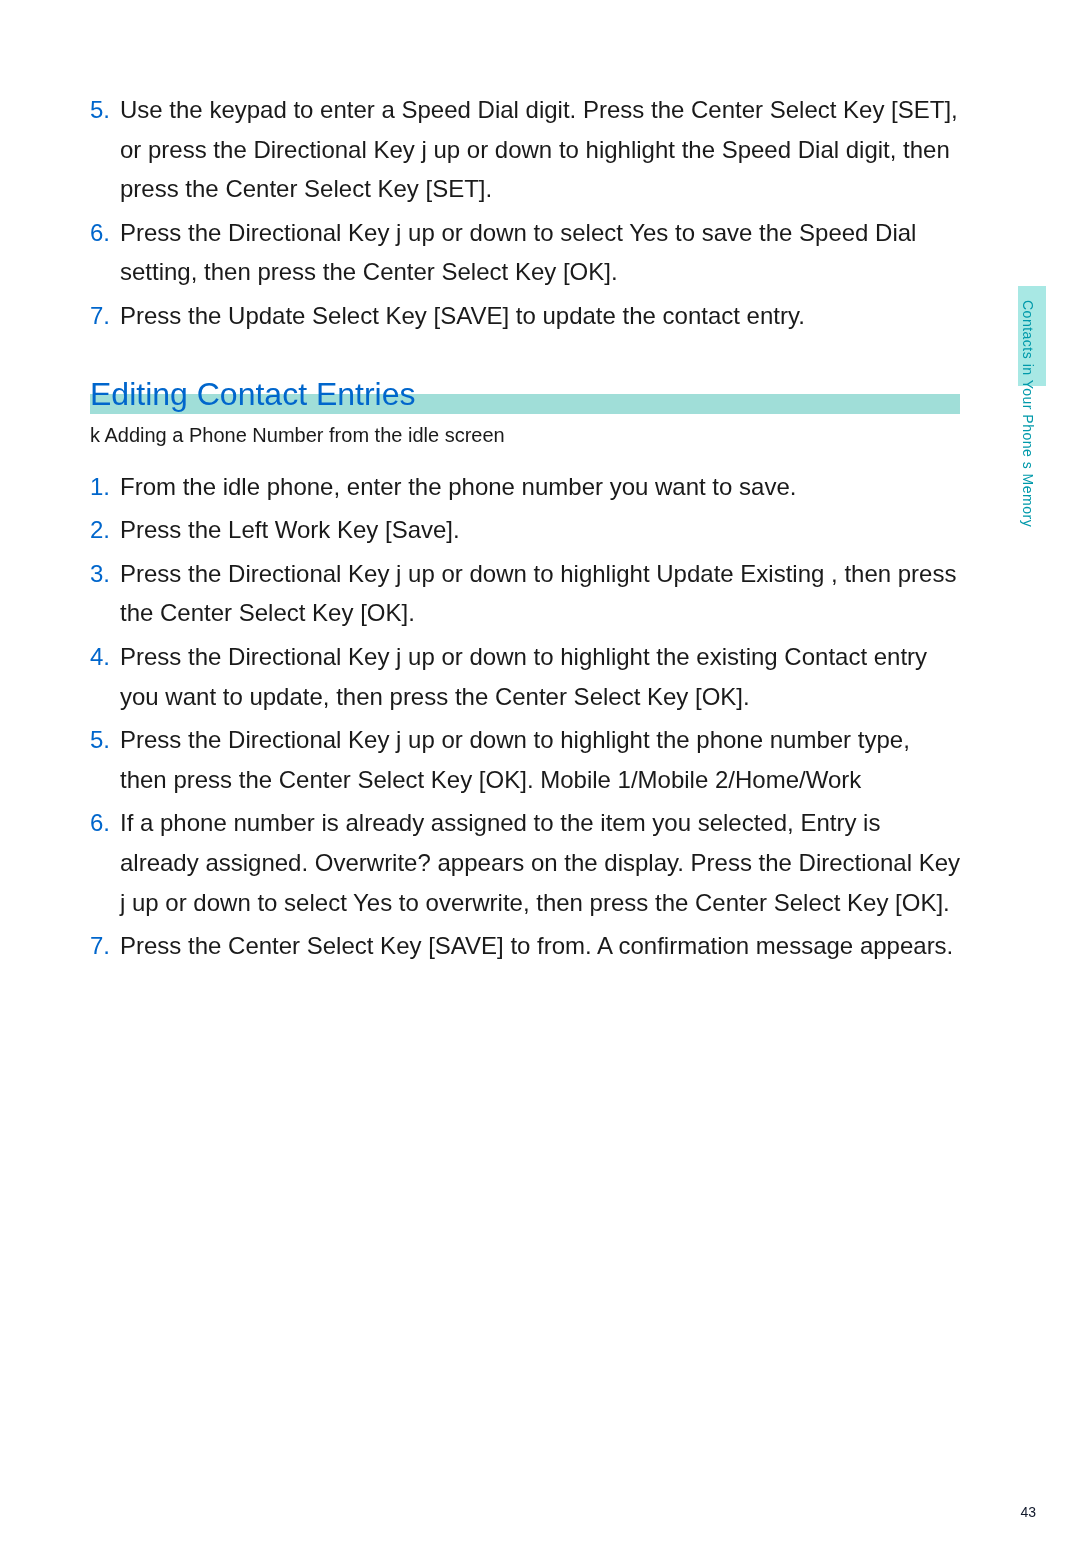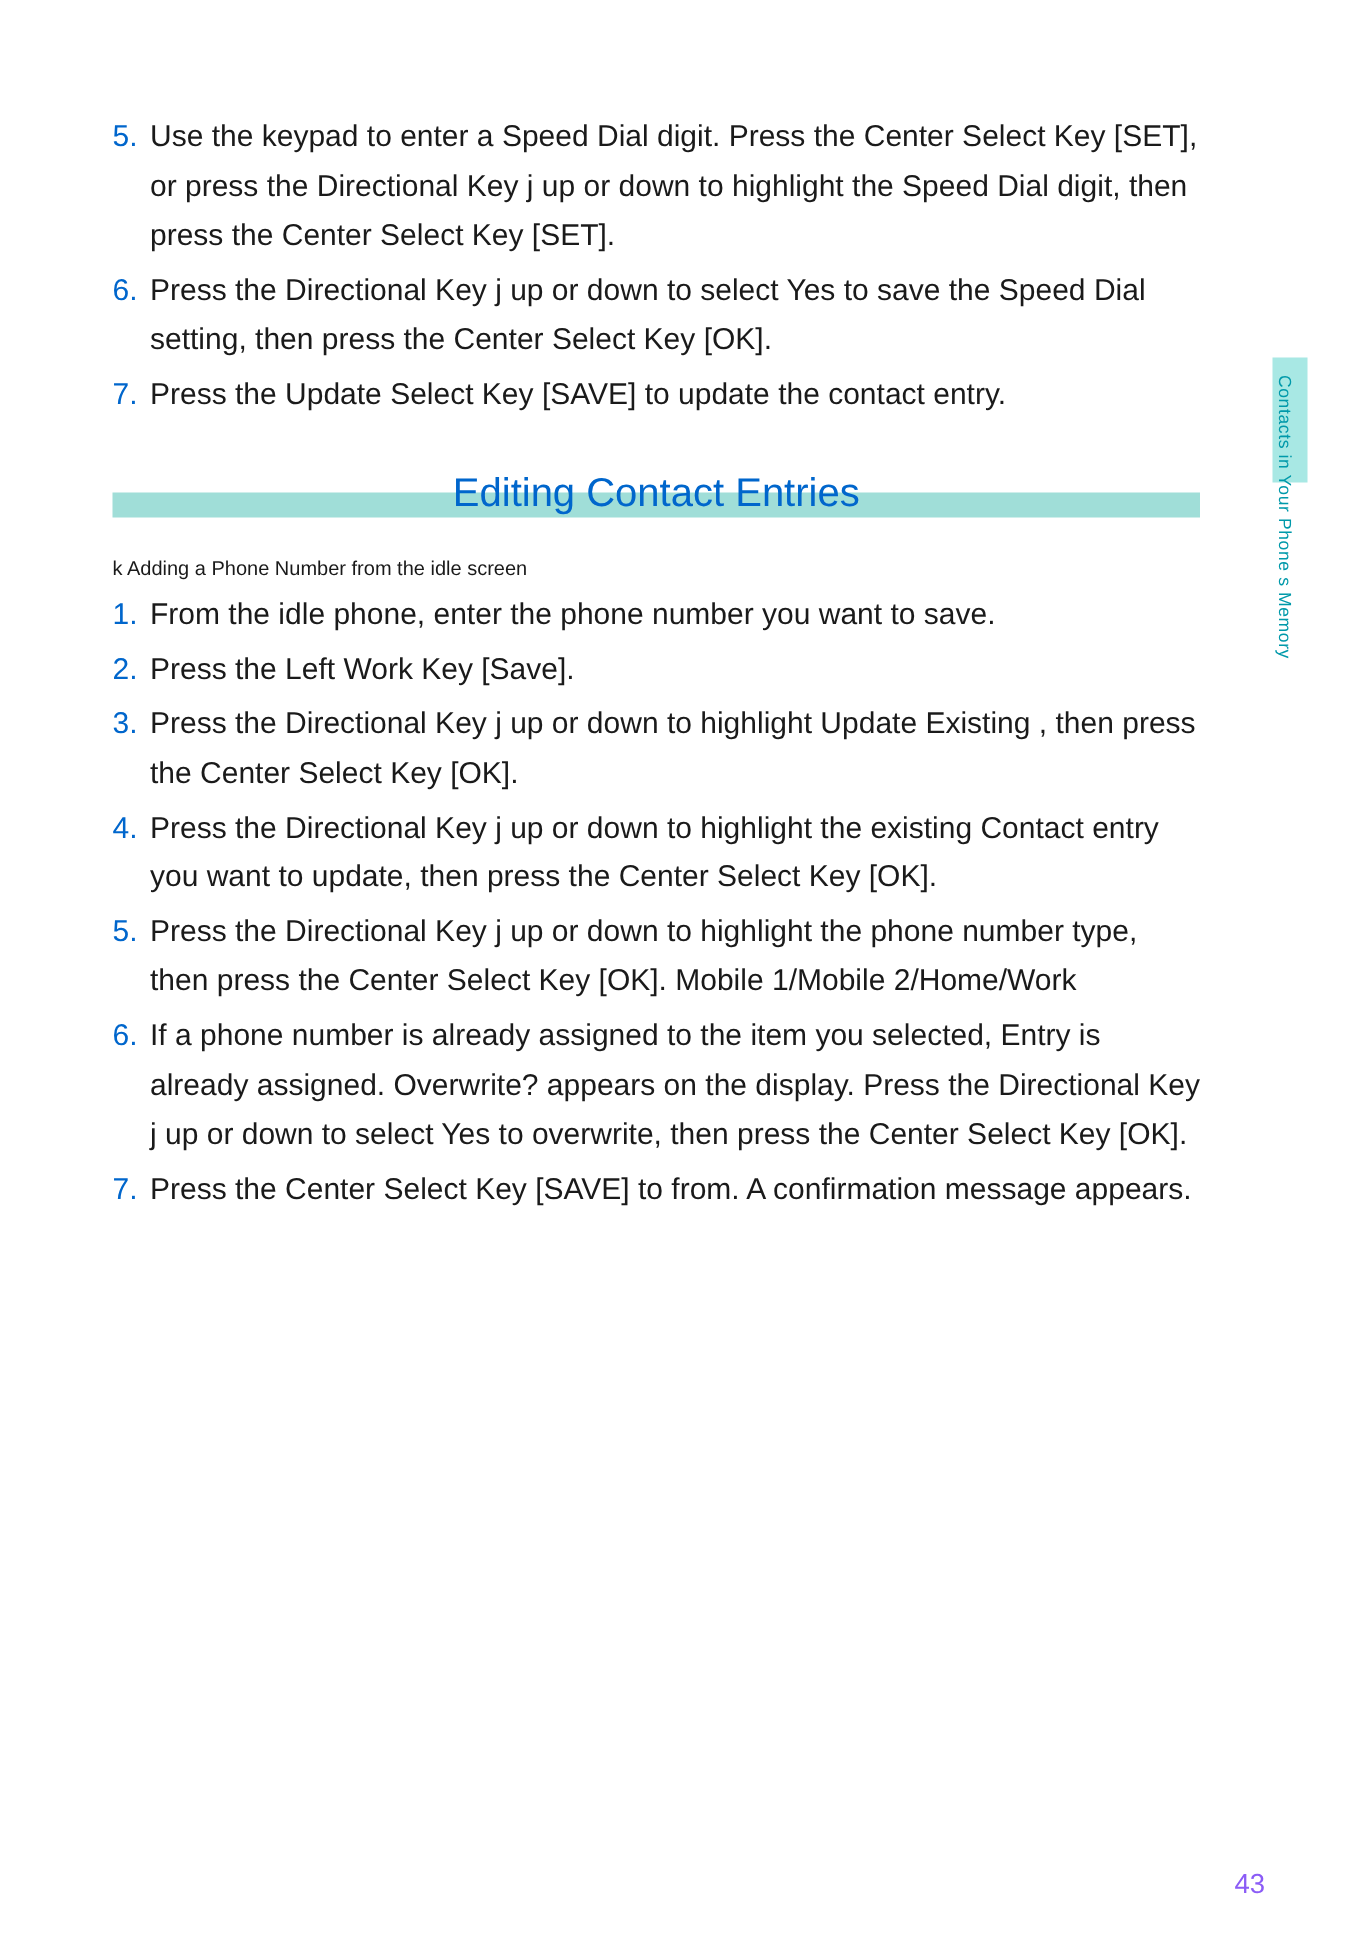--- a/index.html
+++ b/index.html
@@ -28,23 +28,23 @@
     .list-number {
       color: #0066cc;
       font-weight: 400;
       min-width: 30px;
       padding-right: 4px;
     }
     .list-text {
       flex: 1;
     }
     .subheading {
-      font-size: 16px;
+      font-size: 20px;
       color: #1a1a1a;
-      margin-bottom: 4px;
+      margin-bottom: 16px;
       line-height: 1.6;
     }
     .vertical-tab {
       position: absolute;
       right: 40px;
       top: 290px;
       writing-mode: vertical-rl;
       text-orientation: mixed;
       font-size: 14px;
       color: #0099aa;
@@ -55,29 +55,28 @@
       position: absolute;
       right: 34px;
       top: 286px;
       width: 28px;
       height: 100px;
       background: #a8e8e4;
     }
     .page-number {
       position: absolute;
       bottom: 46px;
-      right: 68px;
-      font-size: 22px;
-      color: #8b5cf6;
+      right: 44px;
+      font-size: 14px;
+      color: #0f172a;
     }
     .sect-wrap {
       position: relative;
       margin-top: 40px;
-      margin-bottom: 30px;
-      text-align: center;
+      margin-bottom: 6px;
     }
     .sect-bg {
       position: absolute;
       left: 0;
       right: 0;
       top: 18px;
       height: 20px;
       background: #a0ded8;
       z-index: 0;
     }

